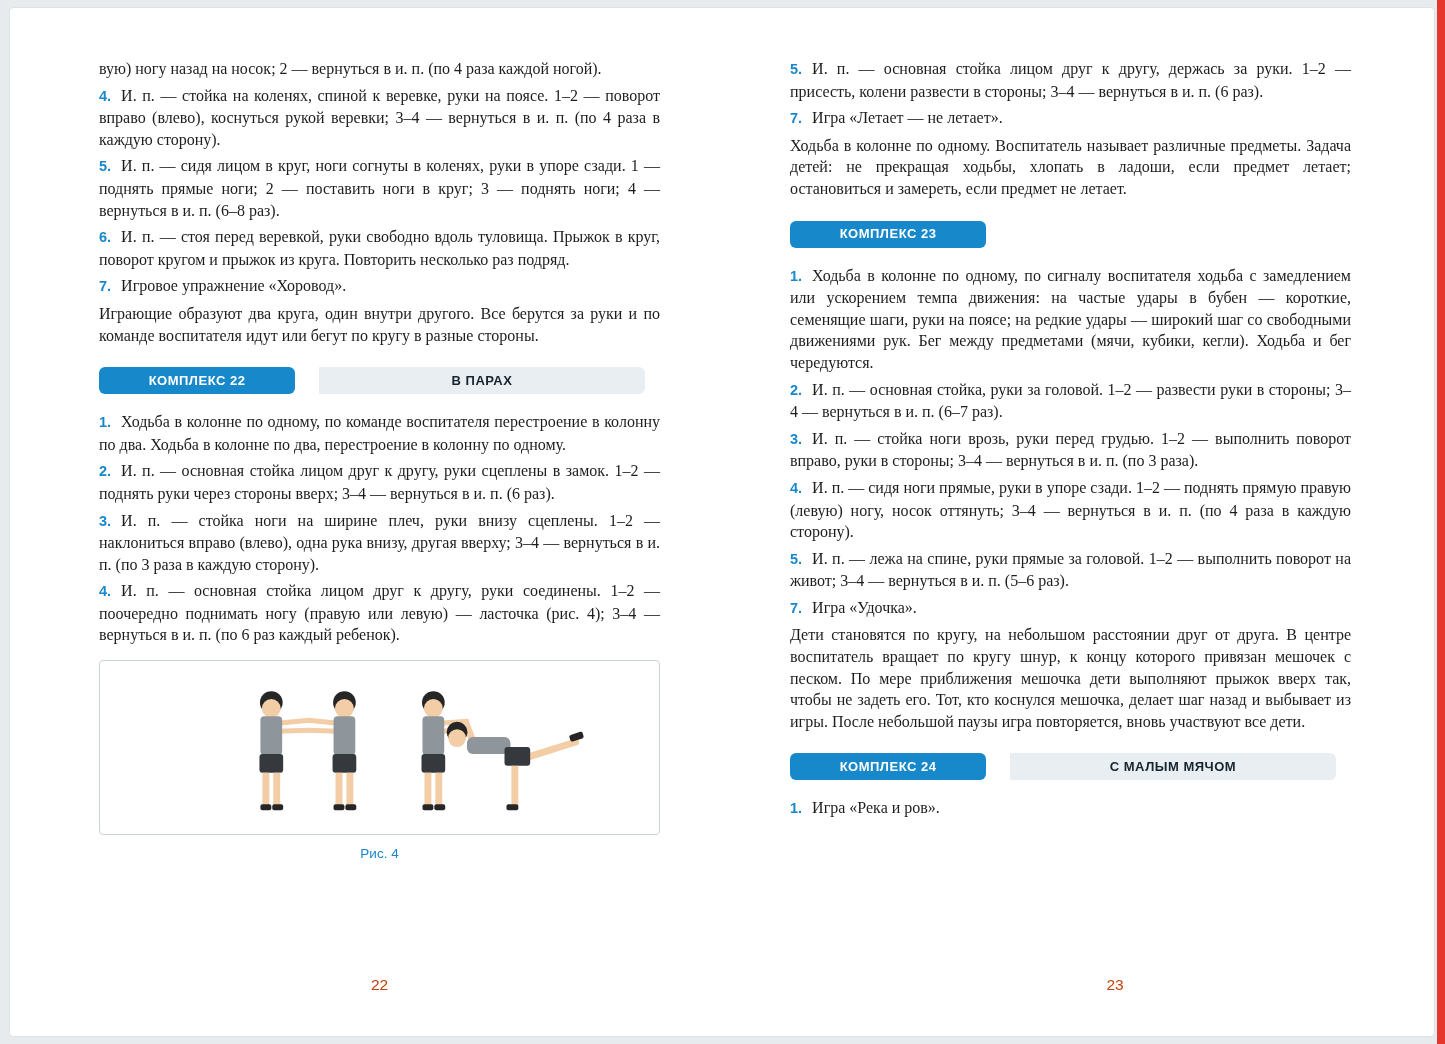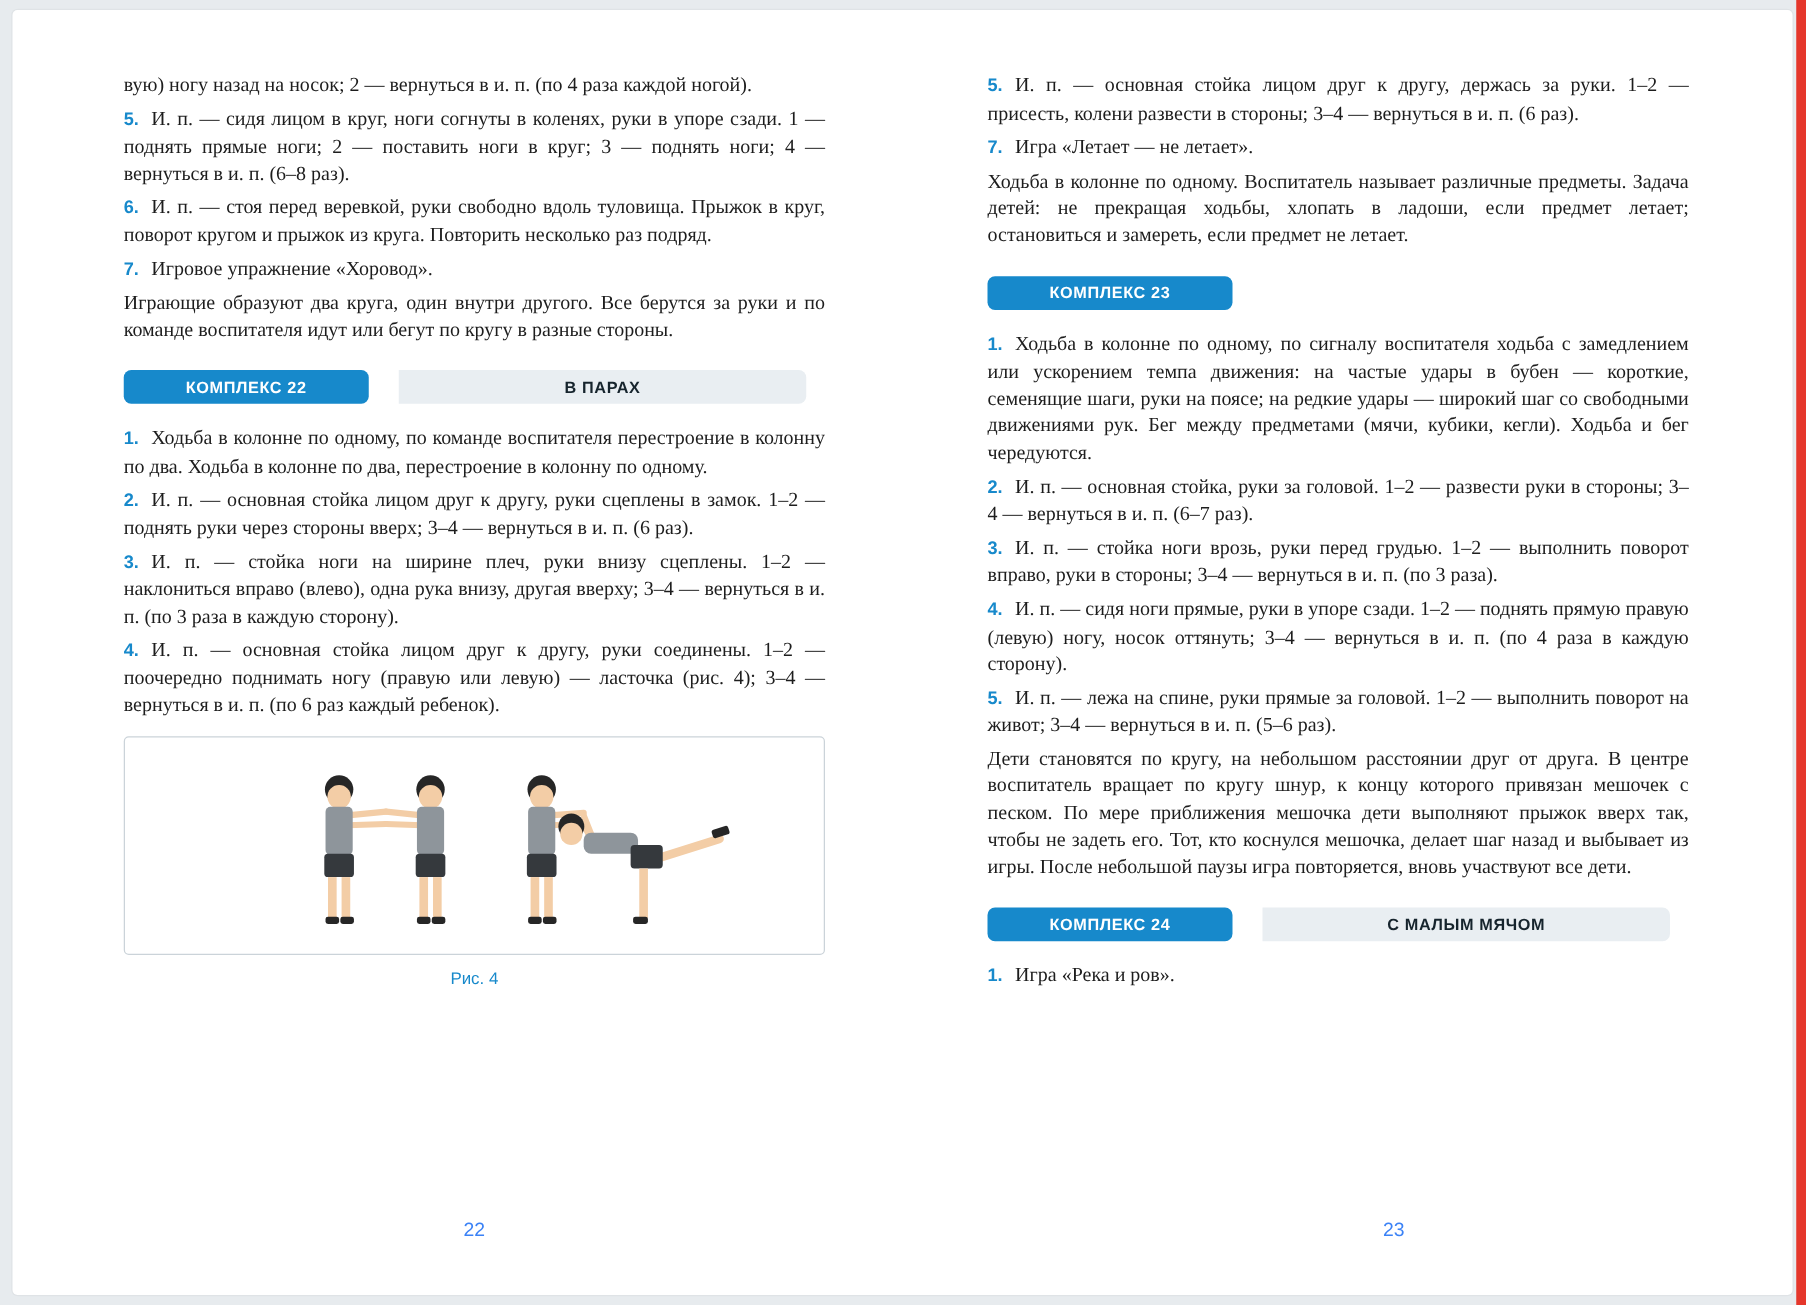--- a/index.html
+++ b/index.html
@@ -41,37 +41,38 @@
   .figure{
     margin-top:14px;height:173px;border:1.5px solid #cbd3d9;border-radius:4px;
     display:flex;align-items:center;justify-content:center;background:#ffffff;
   }
   .caption{
     margin-top:8px;font-family:"Liberation Sans", sans-serif;
     font-size:13.5px;color:#1789cb;text-align:center;
   }
   .pagenum{
     position:absolute;bottom:42px;text-align:center;
-    font-family:"Liberation Sans", sans-serif;font-size:15.5px;color:#3b82f6;
+    font-family:"Liberation Sans", sans-serif;font-size:15.5px;color:#c2410c;
   }
   .pagenum.left{left:89px;width:561px;}
   .pagenum.right{left:824px;width:562px;}
 </style>
 </head>
 <body>
 
 <div class="red-edge"></div>
 
 <div class="card">
   <div class="spread">
 
     <div class="col">
 
       <p class="para">вую) ногу назад на носок; 2 — вернуться в и. п. (по 4 раза каждой ногой).</p>
 
+      <p class="item"><span class="num">4.</span><span>И. п. — стойка на коленях, спиной к веревке, руки на поясе. 1–2 — поворот вправо (влево), коснуться рукой веревки; 3–4 — вернуться в и. п. (по 4 раза в каждую сторону).</span></p>
       <p class="item"><span class="num">5.</span><span>И. п. — сидя лицом в круг, ноги согнуты в коленях, руки в упоре сзади. 1 — поднять прямые ноги; 2 — поставить ноги в круг; 3 — поднять ноги; 4 — вернуться в и. п. (6–8 раз).</span></p>
       <p class="item"><span class="num">6.</span><span>И. п. — стоя перед веревкой, руки свободно вдоль туловища. Прыжок в круг, поворот кругом и прыжок из круга. Повторить несколько раз подряд.</span></p>
       <p class="item"><span class="num">7.</span><span>Игровое упражнение «Хоровод».</span></p>
 
       <p class="para">Играющие образуют два круга, один внутри другого. Все берутся за руки и по команде воспитателя идут или бегут по кругу в разные стороны.</p>
 
       <div class="cheader">
         <div class="badge">КОМПЛЕКС 22</div>
         <div class="barrest">В ПАРАХ</div>
       </div>
@@ -149,20 +150,21 @@
 
       <div class="cheader">
         <div class="badge">КОМПЛЕКС 23</div>
       </div>
 
       <p class="item"><span class="num">1.</span><span>Ходьба в колонне по одному, по сигналу воспитателя ходьба с замедлением или ускорением темпа движения: на частые удары в бубен — короткие, семенящие шаги, руки на поясе; на редкие удары — широкий шаг со свободными движениями рук. Бег между предметами (мячи, кубики, кегли). Ходьба и бег чередуются.</span></p>
       <p class="item"><span class="num">2.</span><span>И. п. — основная стойка, руки за головой. 1–2 — развести руки в стороны; 3–4 — вернуться в и. п. (6–7 раз).</span></p>
       <p class="item"><span class="num">3.</span><span>И. п. — стойка ноги врозь, руки перед грудью. 1–2 — выполнить поворот вправо, руки в стороны; 3–4 — вернуться в и. п. (по 3 раза).</span></p>
       <p class="item"><span class="num">4.</span><span>И. п. — сидя ноги прямые, руки в упоре сзади. 1–2 — поднять прямую правую (левую) ногу, носок оттянуть; 3–4 — вернуться в и. п. (по 4 раза в каждую сторону).</span></p>
       <p class="item"><span class="num">5.</span><span>И. п. — лежа на спине, руки прямые за головой. 1–2 — выполнить поворот на живот; 3–4 — вернуться в и. п. (5–6 раз).</span></p>
+      <p class="item"><span class="num">7.</span><span>Игра «Удочка».</span></p>
 
       <p class="para">Дети становятся по кругу, на небольшом расстоянии друг от друга. В центре воспитатель вращает по кругу шнур, к концу которого привязан мешочек с песком. По мере приближения мешочка дети выполняют прыжок вверх так, чтобы не задеть его. Тот, кто коснулся мешочка, делает шаг назад и выбывает из игры. После небольшой паузы игра повторяется, вновь участвуют все дети.</p>
 
       <div class="cheader">
         <div class="badge">КОМПЛЕКС 24</div>
         <div class="barrest">С МАЛЫМ МЯЧОМ</div>
       </div>
 
       <p class="item"><span class="num">1.</span><span>Игра «Река и ров».</span></p>
     </div>

